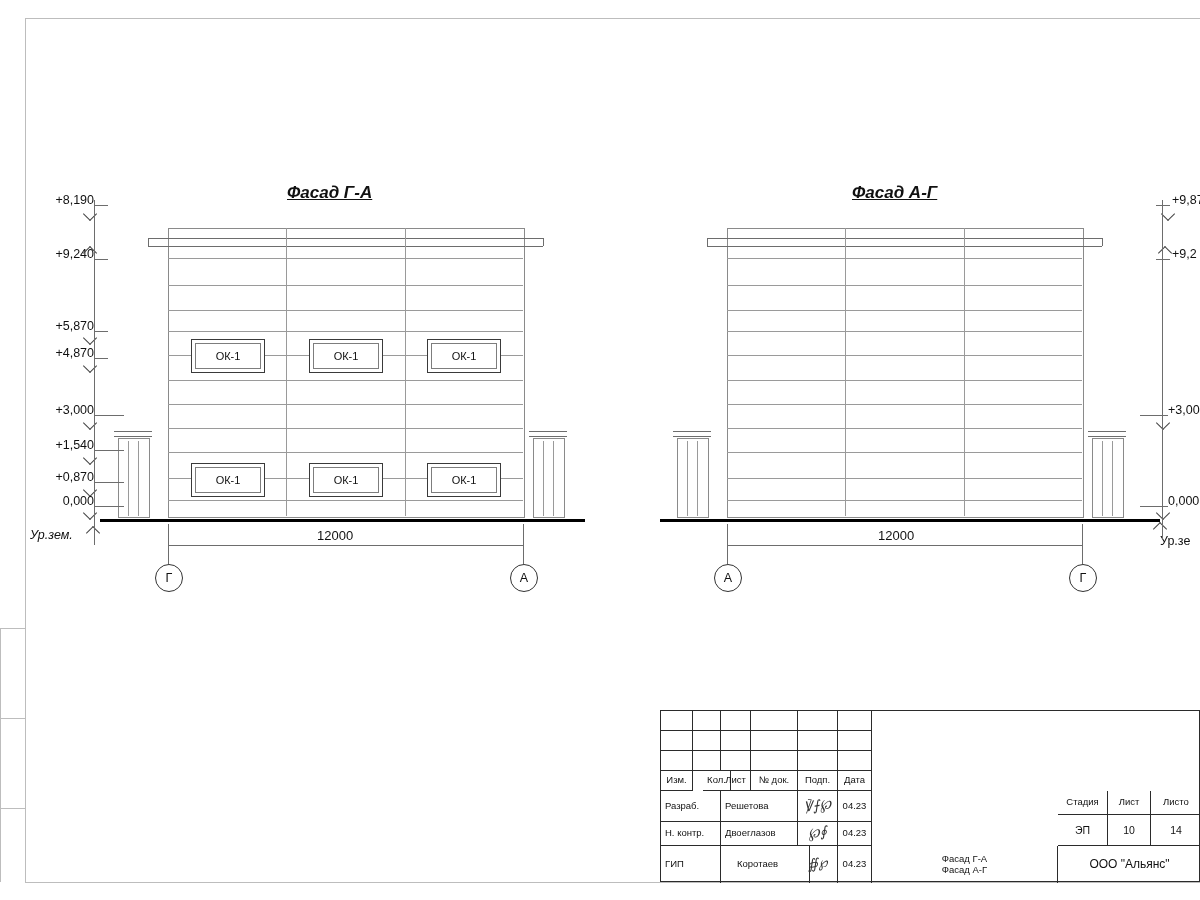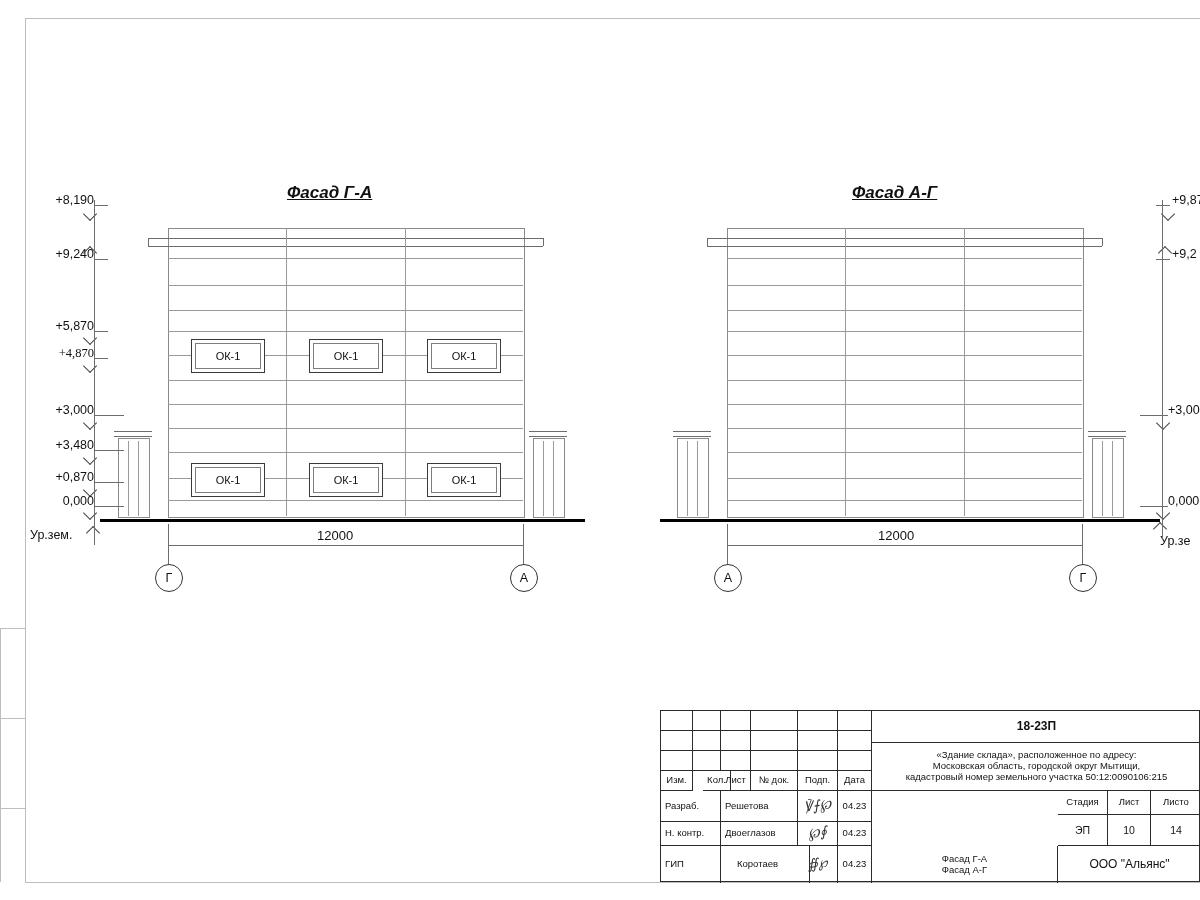--- a/index.html
+++ b/index.html
@@ -201,41 +201,41 @@
   <div class="ln hln thin" style="left:94px;top:205px;width:14px;"></div>
 
   <div class="lvl-label" style="left:32px;top:247px;width:62px;">+9,240</div>
   <div class="tick up" style="left:85px;top:248px;"></div>
   <div class="ln hln thin" style="left:94px;top:259px;width:14px;"></div>
 
   <div class="lvl-label" style="left:32px;top:319px;width:62px;">+5,870</div>
   <div class="tick" style="left:85px;top:333px;"></div>
   <div class="ln hln thin" style="left:94px;top:331px;width:14px;"></div>
 
-  <div class="lvl-label" style="left:32px;top:346px;width:62px;font-family:Liberation Serif, serif;">+4,870</div>
+  <div class="lvl-label" style="left:32px;top:346px;width:62px;">+4,870</div>
   <div class="tick" style="left:85px;top:361px;"></div>
   <div class="ln hln thin" style="left:94px;top:358px;width:14px;"></div>
 
   <div class="lvl-label" style="left:32px;top:403px;width:62px;">+3,000</div>
   <div class="tick" style="left:85px;top:418px;"></div>
   <div class="ln hln thin" style="left:94px;top:415px;width:30px;"></div>
 
-  <div class="lvl-label" style="left:32px;top:438px;width:62px;">+3,480</div>
+  <div class="lvl-label" style="left:32px;top:438px;width:62px;">+1,540</div>
   <div class="tick" style="left:85px;top:453px;"></div>
   <div class="ln hln thin" style="left:94px;top:450px;width:30px;"></div>
 
   <div class="lvl-label" style="left:32px;top:470px;width:62px;">+0,870</div>
   <div class="tick" style="left:85px;top:485px;"></div>
   <div class="ln hln thin" style="left:94px;top:482px;width:30px;"></div>
 
   <div class="lvl-label" style="left:32px;top:494px;width:62px;">0,000</div>
   <div class="tick" style="left:85px;top:508px;"></div>
   <div class="ln hln thin" style="left:94px;top:506px;width:30px;"></div>
 
-  <div class="lvl-label left" style="left:30px;top:528px;width:62px;">Ур.зем.</div>
+  <div class="lvl-label left" style="left:30px;top:528px;width:62px;font-style:italic;">Ур.зем.</div>
   <div class="tick up" style="left:88px;top:528px;"></div>
   <div class="ln vln thin" style="left:94px;top:200px;height:345px;"></div>
 
   <div class="ln hln thin" style="left:168px;top:545px;width:356px;"></div>
   <div class="ln vln thin" style="left:168px;top:524px;height:28px;"></div>
   <div class="ln vln thin" style="left:523px;top:524px;height:28px;"></div>
   <div class="dim-text" style="left:317px;top:528px;">12000</div>
 
   <div class="ln vln thin" style="left:168px;top:552px;height:12px;"></div>
   <div class="ln vln thin" style="left:523px;top:552px;height:12px;"></div>
@@ -305,27 +305,21 @@
   <div class="ln vln thin" style="left:1082px;top:524px;height:28px;"></div>
   <div class="dim-text" style="left:878px;top:528px;">12000</div>
 
   <div class="ln vln thin" style="left:727px;top:552px;height:12px;"></div>
   <div class="ln vln thin" style="left:1082px;top:552px;height:12px;"></div>
   <div class="axis-circle" style="left:714px;top:564px;">А</div>
   <div class="axis-circle" style="left:1069px;top:564px;">Г</div>
 
   <div class="stamp" style="left:660px;top:710px;width:540px;height:172px;">
 
-    <div class="cell big bold nb-r" style="left:211px;top:0;width:329px;height:32px;">18-23П</div>
-
-    <div class="cell small nb-r" style="left:211px;top:32px;width:329px;height:48px;flex-direction:column;">
-      <div>«Здание склада», расположенное по адресу:</div>
-      <div>Московская область, городской округ Мытищи,</div>
-      <div>кадастровый номер земельного участка 50:12:0090106:215</div>
-    </div>
+
 
     <div class="cell" style="left:0;top:0;width:32px;height:20px;"></div>
     <div class="cell" style="left:32px;top:0;width:28px;height:20px;"></div>
     <div class="cell" style="left:60px;top:0;width:30px;height:20px;"></div>
     <div class="cell" style="left:90px;top:0;width:47px;height:20px;"></div>
     <div class="cell" style="left:137px;top:0;width:40px;height:20px;"></div>
     <div class="cell" style="left:177px;top:0;width:34px;height:20px;"></div>
 
     <div class="cell" style="left:0;top:20px;width:32px;height:20px;"></div>
     <div class="cell" style="left:32px;top:20px;width:28px;height:20px;"></div>

